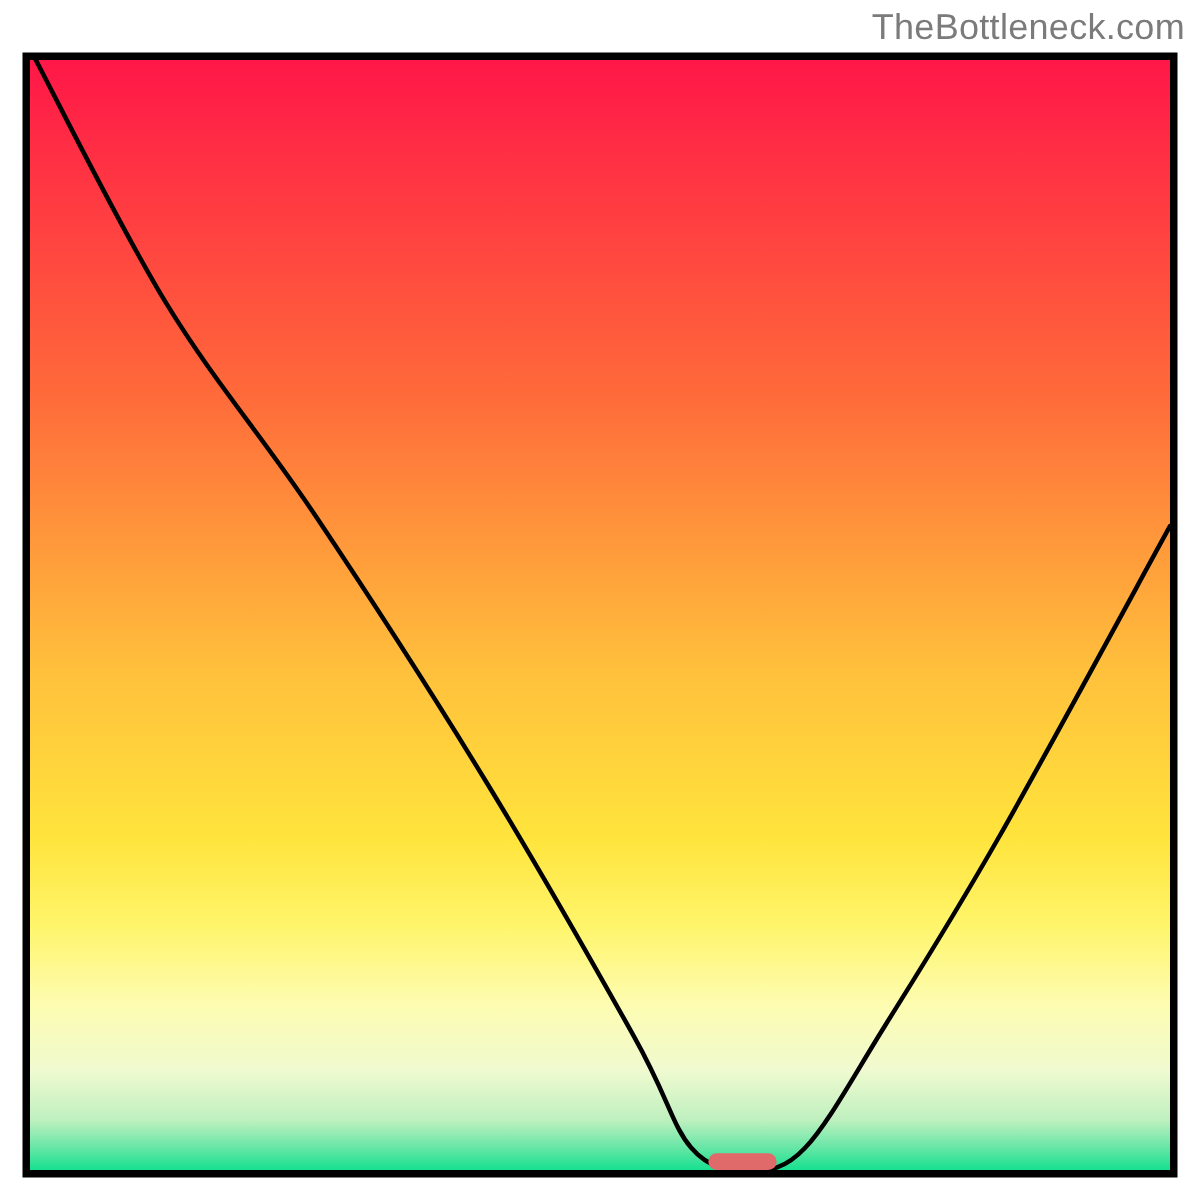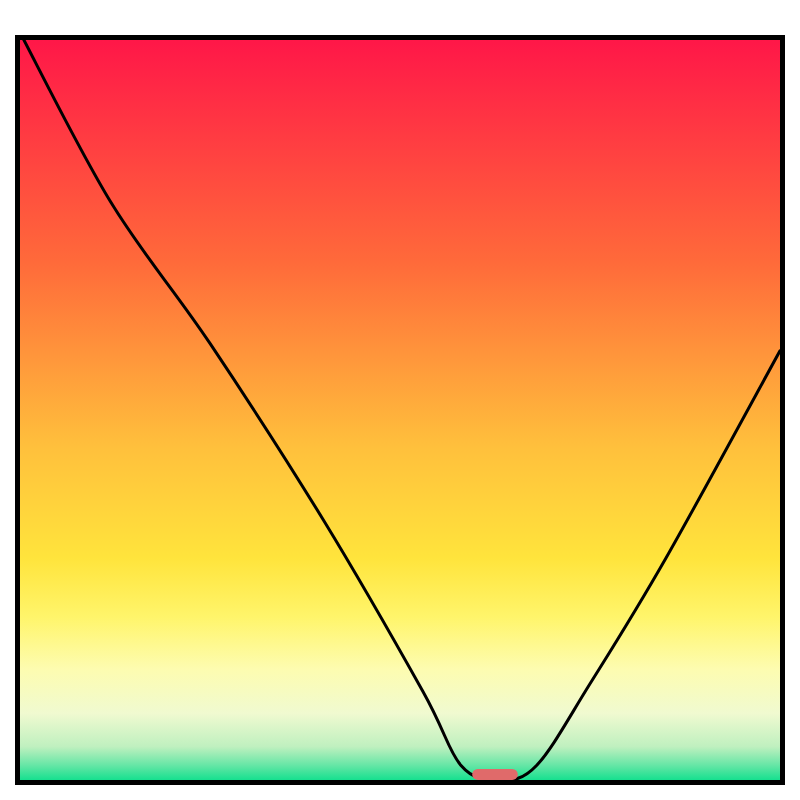--- a/index.html
+++ b/index.html
@@ -50,20 +50,21 @@
   }
   .red-pill {
     fill: #e06a6a;
     stroke: none;
   }
 </style>
 </head>
 <body>
 
 <div class="container">
+  <div class="watermark">TheBottleneck.com</div>
   <div class="plot">
     <svg id="chart-svg" viewBox="0 0 760 740" preserveAspectRatio="none">
       <defs>
         <linearGradient id="bg-grad" x1="0" y1="0" x2="0" y2="1">
             <stop offset="0%" stop-color="#ff1748"></stop>
             <stop offset="30%" stop-color="#ff6a3a"></stop>
             <stop offset="55.00000000000001%" stop-color="#ffc03c"></stop>
             <stop offset="70%" stop-color="#ffe43c"></stop>
             <stop offset="78%" stop-color="#fff56b"></stop>
             <stop offset="85%" stop-color="#fdfcb0"></stop>

